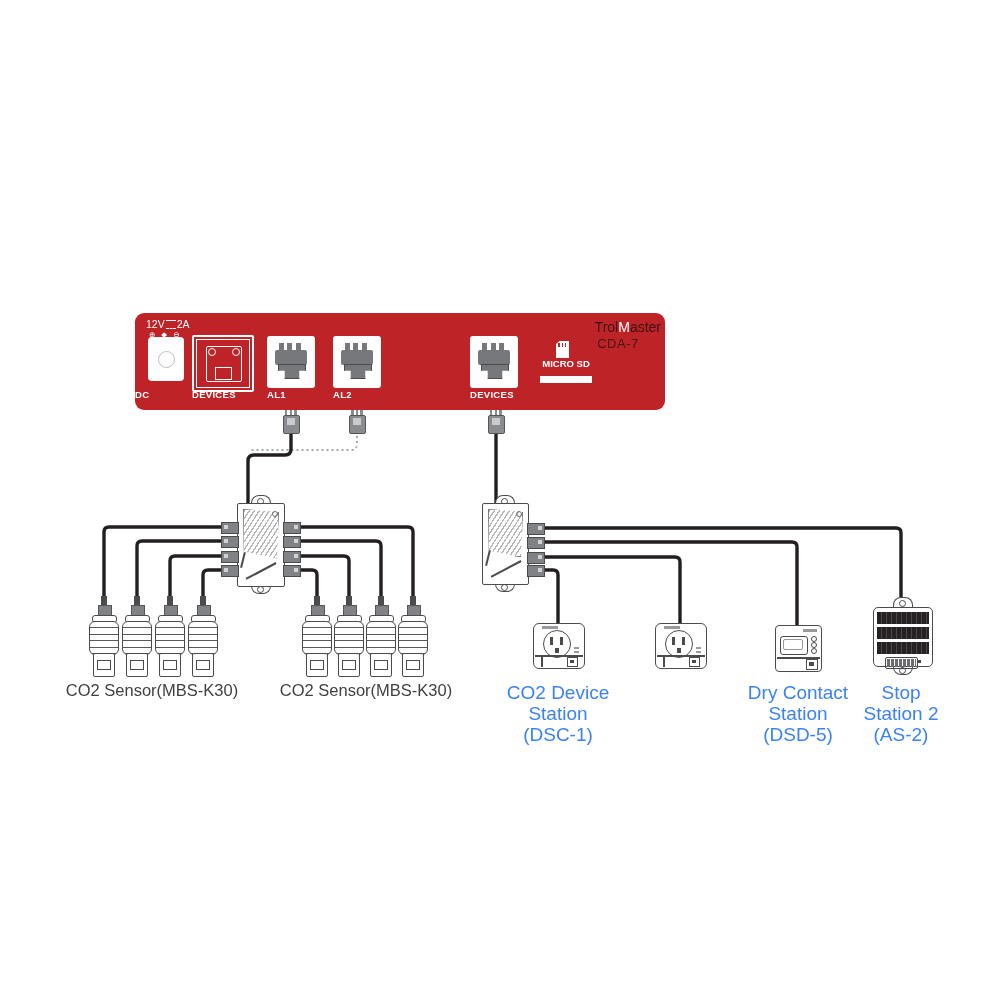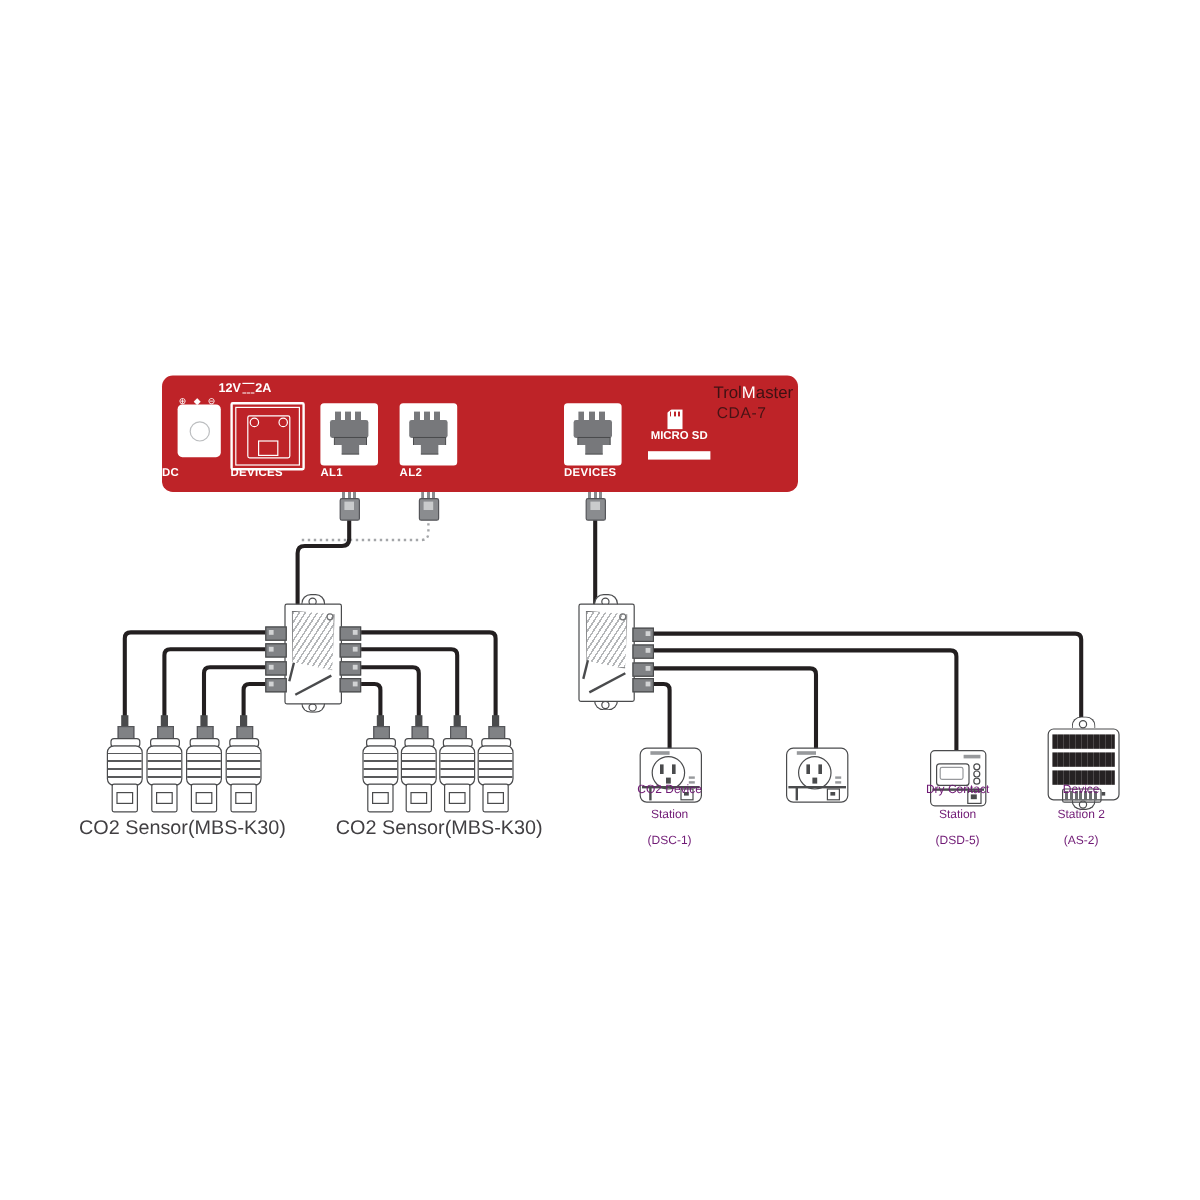--- a/index.html
+++ b/index.html
@@ -11,21 +11,21 @@
          color:#C5272D;font-size:26px;font-weight:500;letter-spacing:.5px;}
 
   
   #panel{position:absolute;left:135px;top:313px;width:530px;height:97px;
          background:#BE2328;border-radius:9px;}
   .port-label{position:absolute;top:76px;color:#fff;font-size:9.5px;font-weight:bold;
               letter-spacing:.3px;}
   .white-box{position:absolute;background:#fff;border-radius:3px;}
 
   
-  #power{position:absolute;left:11px;top:5px;color:#fff;font-size:10.5px;font-weight:bold;white-space:nowrap;margin-left:36px;}
+  #power{position:absolute;left:11px;top:5px;color:#fff;font-size:10.5px;font-weight:normal;white-space:nowrap;}
   #dc-symbol{display:inline-block;width:10px;height:7px;border-top:1.6px solid #fff;
              border-bottom:1.6px dashed #fff;margin:0 1px 1px 1px;vertical-align:middle;}
   #polarity{position:absolute;left:14px;top:17px;color:#fff;font-size:7.5px;letter-spacing:2px;white-space:nowrap;}
 
   
   #dc-box{left:13px;top:24px;width:36px;height:44px;border-radius:4px;}
   #dc-box .hole{position:absolute;left:10px;top:14px;width:15px;height:15px;border:1.5px solid #bcbec0;border-radius:50%;}
 
   
   #eth{position:absolute;left:57px;top:22px;width:58px;height:53px;border:2.5px solid #fff;border-radius:2px;}
@@ -127,22 +127,22 @@
             background:repeating-linear-gradient(90deg,#262223 0 4px,#4C4849 4px 5px);}
   #as2 .r1{top:4px;} #as2 .r2{top:19px;} #as2 .r3{top:34px;}
   #as2 .pill{position:absolute;left:11px;top:49px;width:29px;height:8px;border:1px solid #4A4B4D;border-radius:2px;
              background:repeating-linear-gradient(90deg,transparent 0 1.5px,#6A6C6E 1.5px 4px);background-clip:content-box;padding:1px;}
   #as2 .pd{position:absolute;left:44px;top:52px;width:3px;height:3px;background:#4A4B4D;}
   #as2-tab-top{left:893px;top:597px;} #as2-tab-bot{left:893px;top:665px;}
 
   
   .grp-label{position:absolute;top:681px;width:224px;text-align:center;
              color:#413F42;font-size:16.5px;z-index:2;}
-  .sta-label{position:absolute;top:648px;width:132px;text-align:center;
-             color:#701a75;font-size:10px;line-height:21px;z-index:2;}
+  .sta-label{position:absolute;top:682px;width:132px;text-align:center;
+             color:#3b82f6;font-size:19px;line-height:21px;z-index:2;}
 
   svg#cables{position:absolute;left:0;top:0;z-index:1;}
   .wire{fill:none;stroke:#231F20;stroke-width:3.4;stroke-linecap:round;}
   .wire-dot{fill:none;stroke:#A4A6A9;stroke-width:2;stroke-dasharray:2 3;}
 </style>
 </head>
 <body>
 
 <div id="stage">
 
@@ -430,18 +430,18 @@
     <div>CO2 Device</div>
       <div>Station</div>
       <div>(DSC-1)</div>
   </div>
   <div class="sta-label" style="left:732px;">
     <div>Dry Contact</div>
       <div>Station</div>
       <div>(DSD-5)</div>
   </div>
   <div class="sta-label" style="left:835px;">
-    <div>Device</div>
+    <div>Stop</div>
       <div>Station 2</div>
       <div>(AS-2)</div>
   </div>
 
 </div>
 
 </body></html>

